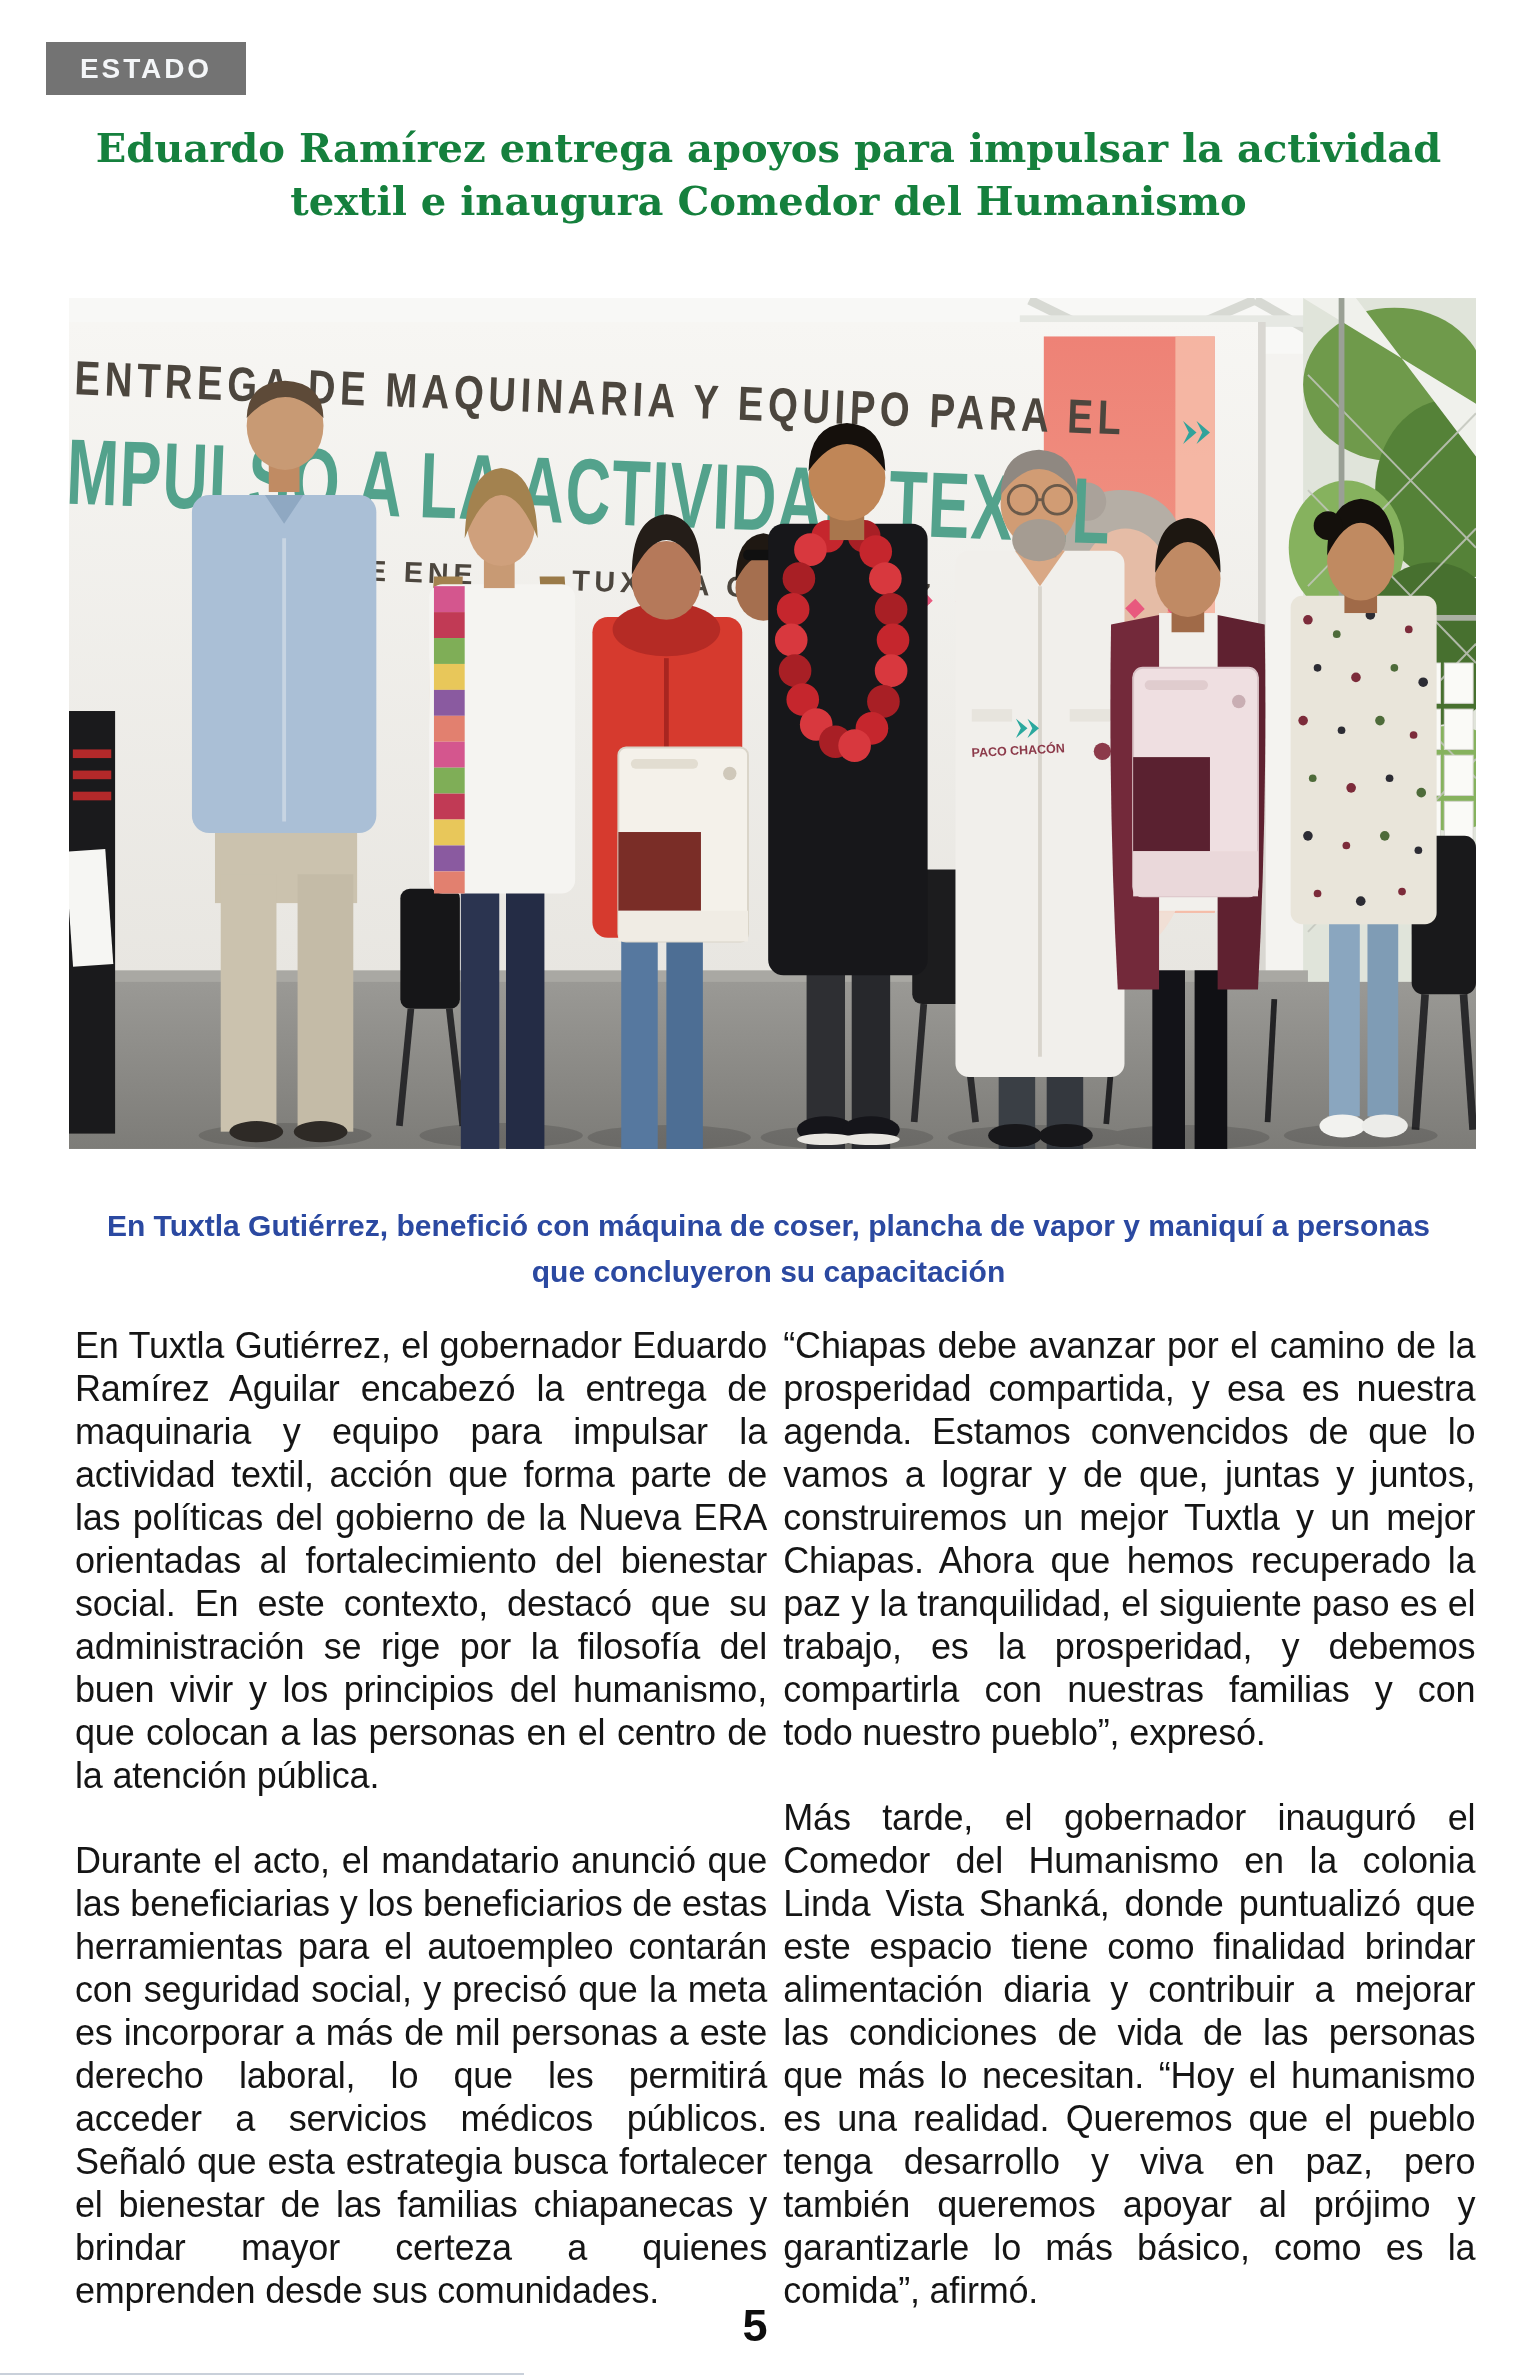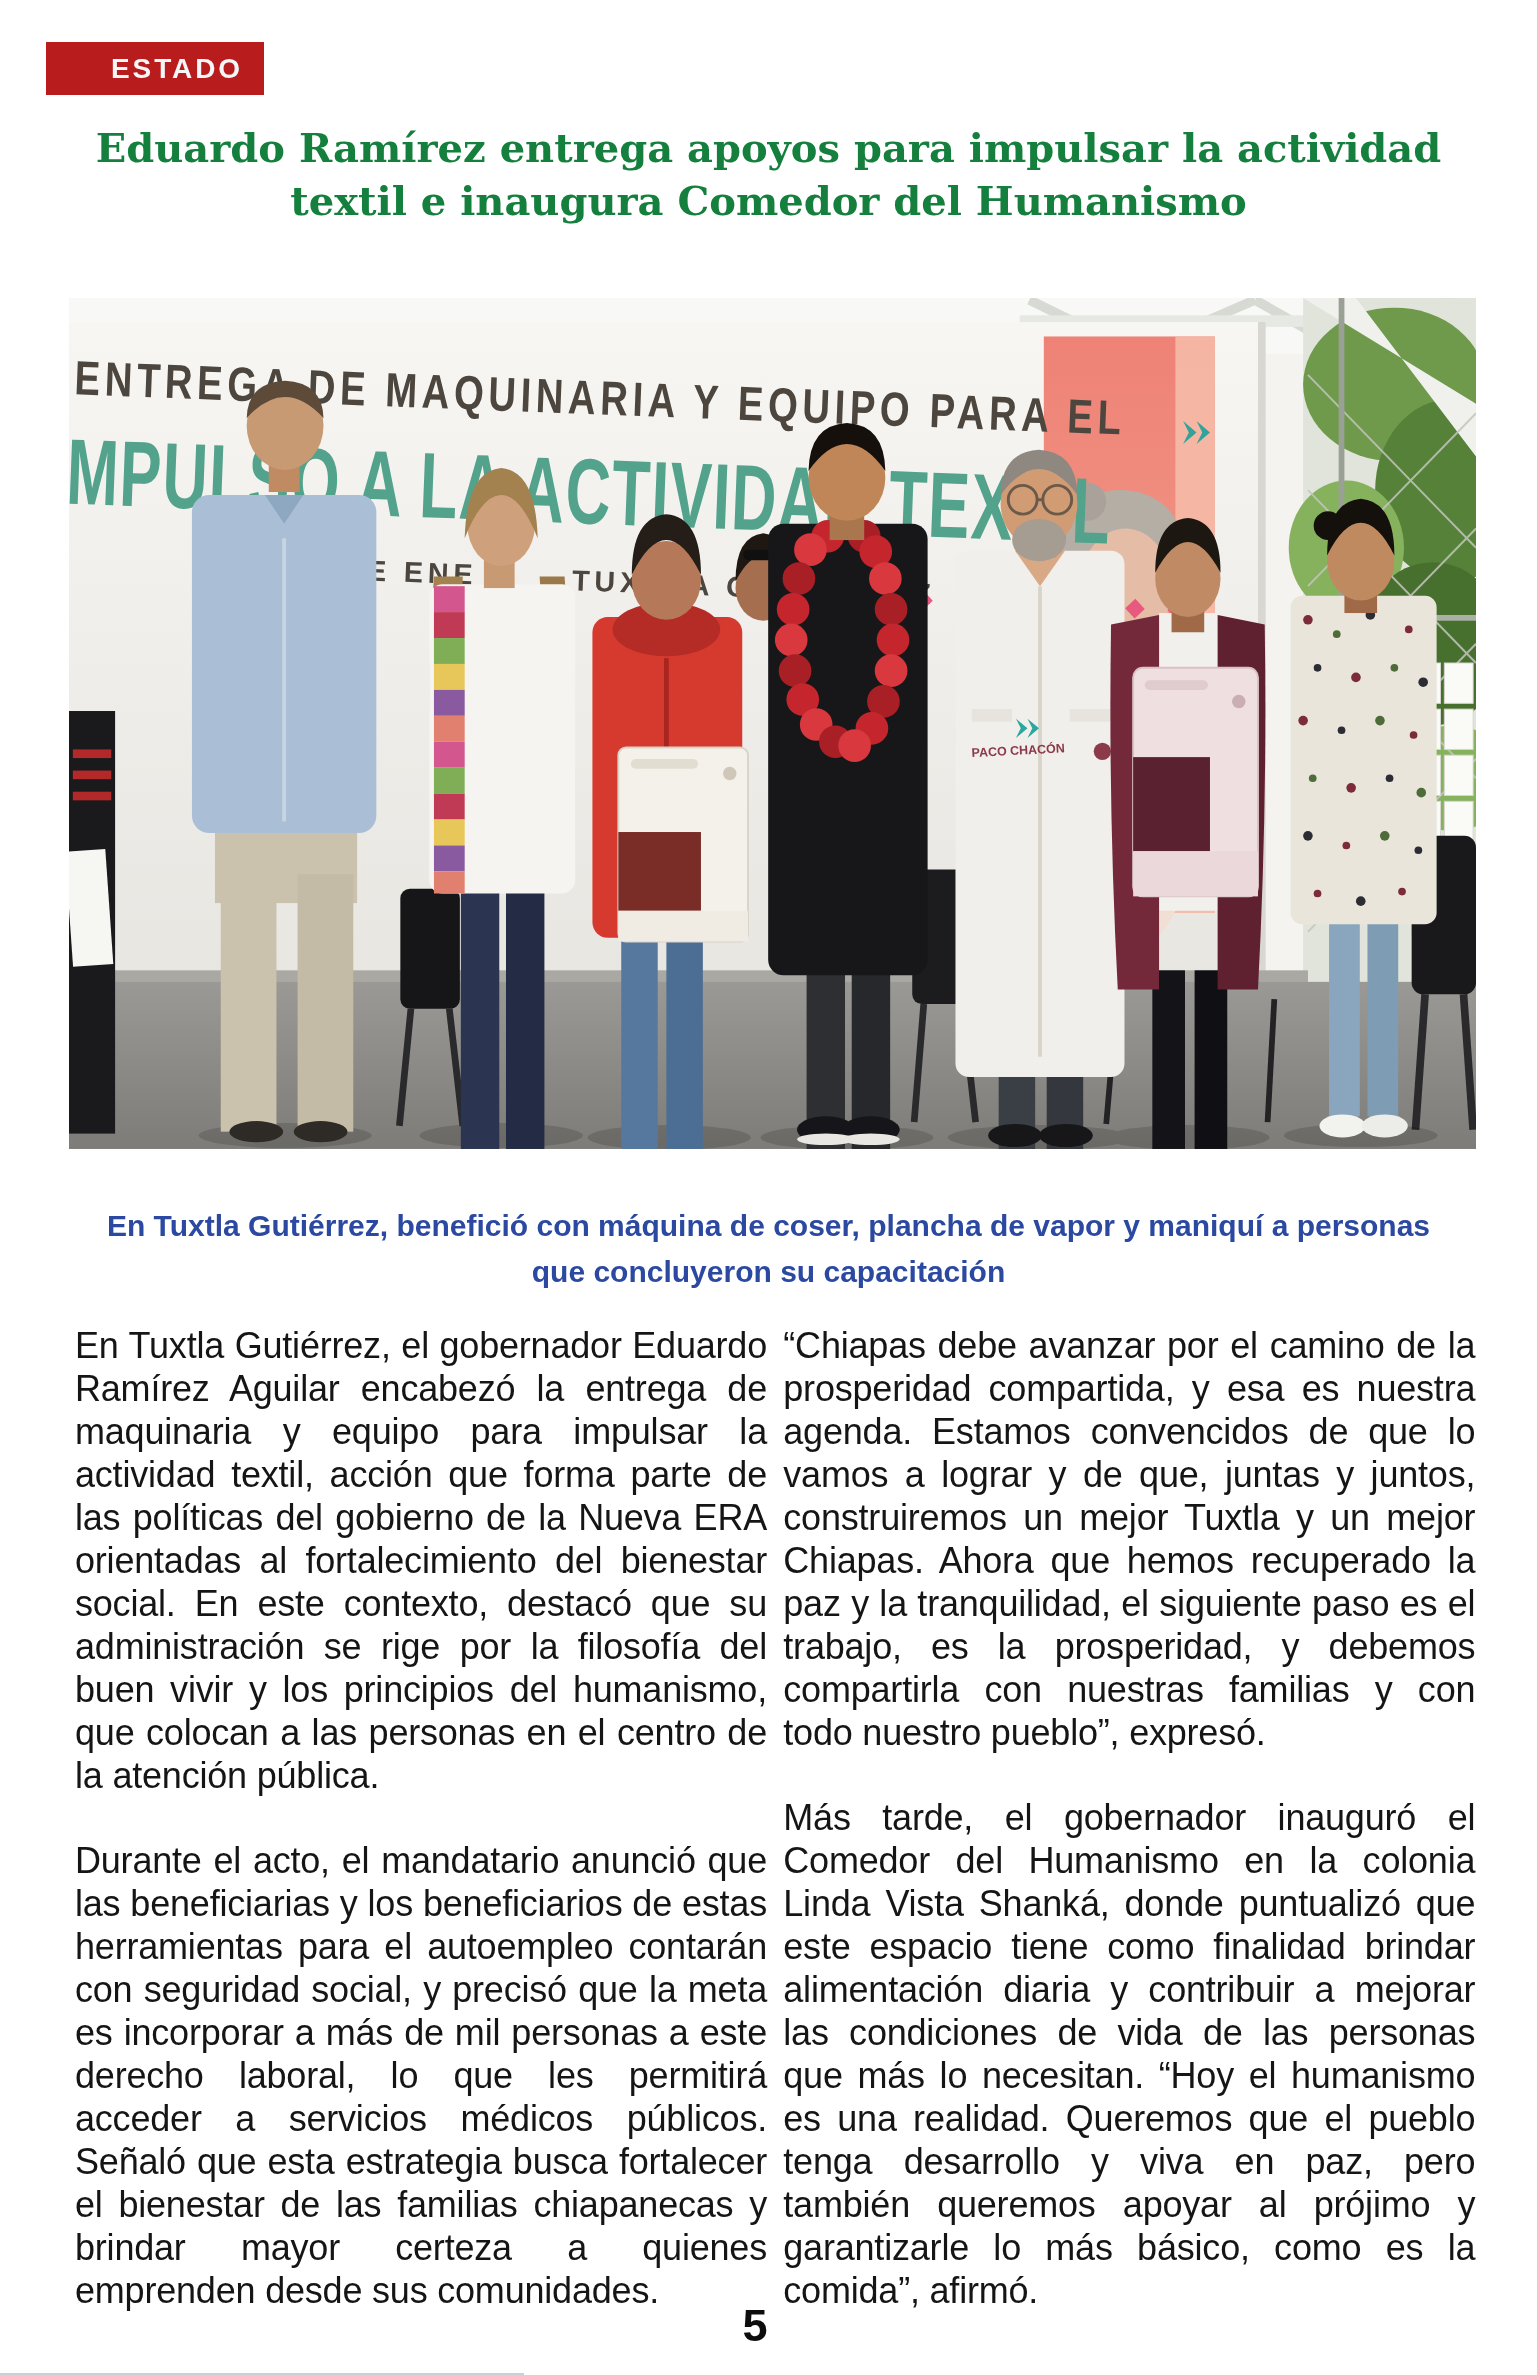--- a/index.html
+++ b/index.html
@@ -2,22 +2,22 @@
 <html><head>
 <meta charset="utf-8">
 <style>
   html,body{margin:0;padding:0;background:#ffffff;}
   .page{
     position:relative;width:1537px;height:2376px;background:#ffffff;
     font-family:"Liberation Sans",sans-serif;overflow:hidden;
   }
   
   .badge{
-    position:absolute;left:46px;top:42px;width:174px;height:53px;
-    background:#b91c1c;display:flex;align-items:center;justify-content:center;padding-left:44px;
+    position:absolute;left:46px;top:42px;width:200px;height:53px;
+    background:#737373;display:flex;align-items:center;justify-content:center;
   }
   .badge span{
     color:#f4f6f8;font-weight:bold;font-size:28px;letter-spacing:2.9px;
   }
   
   .headline{
     position:absolute;left:67px;top:121px;width:1403px;margin:0;
     text-align:center;font-family:"DejaVu Serif","Liberation Serif",serif;
     font-weight:bold;font-size:40px;line-height:53px;color:#15803d;
   }

